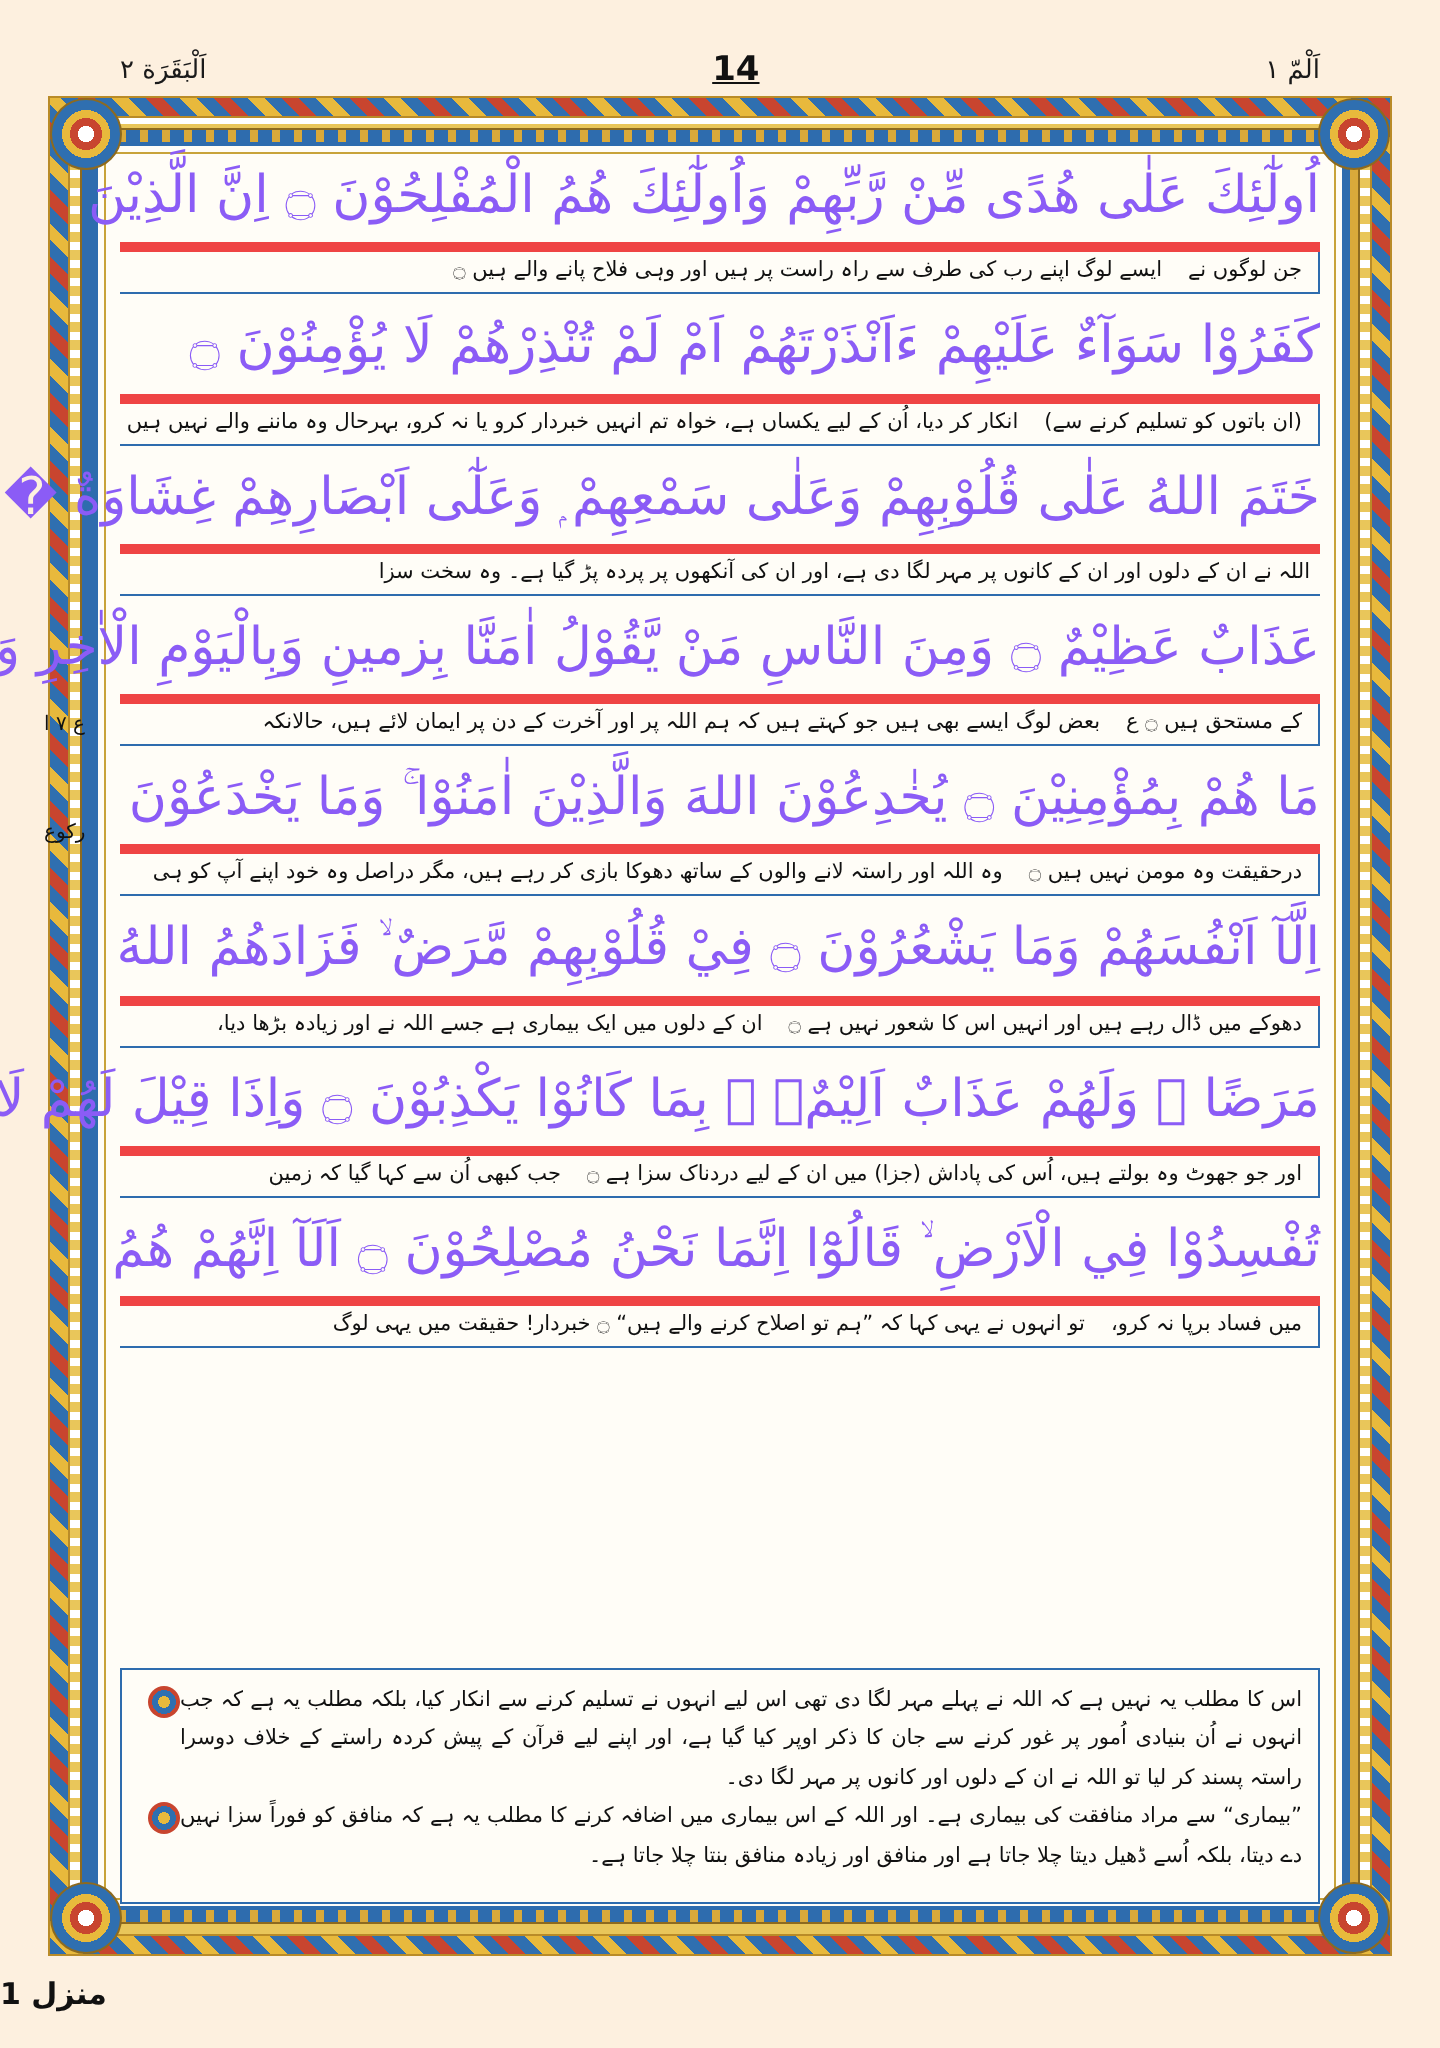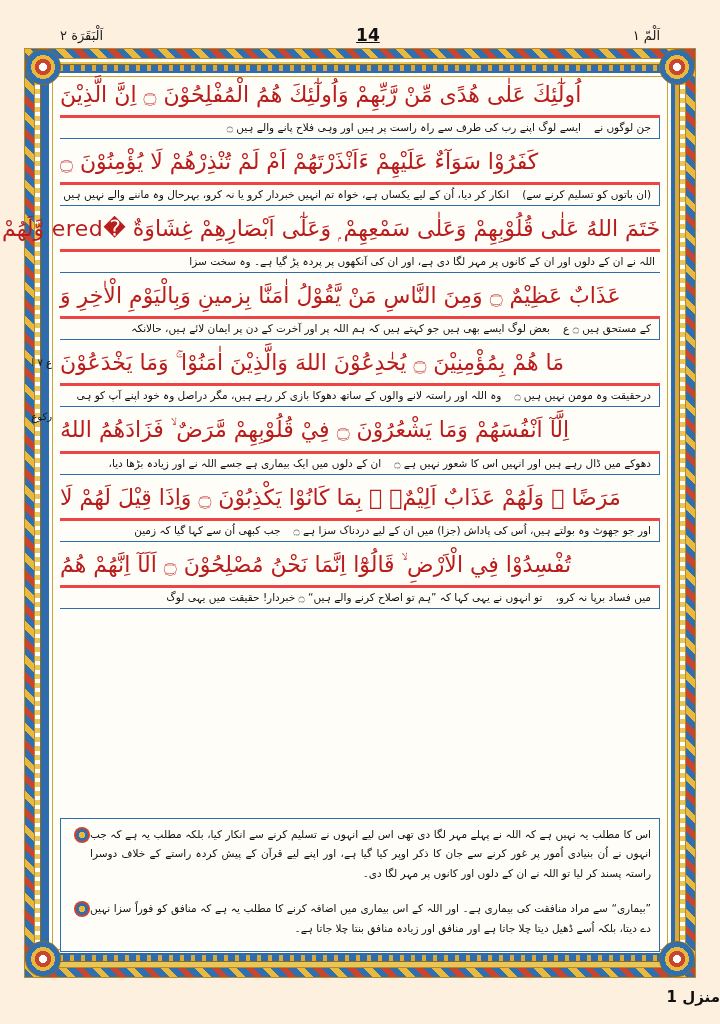--- a/index.html
+++ b/index.html
@@ -109,34 +109,34 @@
     box-sizing: border-box;
     direction: rtl;
   }
 
   
   .ayah-block {
     margin-bottom: 4px;
   }
   .arabic-line {
     font-family: "DejaVu Sans", sans-serif;
-    font-size: 22px;
+    font-size: 26px;
     line-height: 1.55;
-    color: #b91c1c;
-    text-align: left;
+    color: #8b5cf6;
+    text-align: right;
     direction: rtl;
     white-space: nowrap;
     padding: 2px 0 3px 0;
     letter-spacing: 0.5px;
   }
   .urdu-row {
     display: flex;
     flex-direction: row-reverse;
     align-items: stretch;
-    border-top: 3px solid #ef4444;
+    border-top: 5px solid #ef4444;
     border-bottom: 1px solid #2e6cae;
     min-height: 20px;
   }
   .urdu-cell {
     flex: 1 1 auto;
     font-size: 10.5px;
     line-height: 1.5;
     color: #111;
     padding: 2px 5px;
     direction: rtl;
@@ -150,21 +150,21 @@
     text-align: center;
     padding: 2px 8px;
   }
 
   
   .margin-marks {
     position: absolute;
     top: 280px;
     left: -38px;
     width: 30px;
-    text-align: right;
+    text-align: left;
     font-size: 10px;
     line-height: 1.35;
     color: #111;
     direction: rtl;
   }
   .margin-marks .mk { margin-bottom: 40px; }
 
   
   .footnotes {
     position: absolute;
@@ -173,21 +173,21 @@
     left: 0;
     border: 1px solid #2e6cae;
     padding: 6px 8px 6px 8px;
     box-sizing: border-box;
     background: #fffdf7;
   }
   .fn-item {
     display: flex;
     flex-direction: row-reverse;
     align-items: flex-start;
-    margin-bottom: 16px;
+    margin-bottom: 0;
   }
   .fn-item:last-child { margin-bottom: 7px; }
   .fn-bullet {
     flex: 0 0 auto;
     width: 16px;
     height: 16px;
     margin-left: 5px;
     margin-top: 2px;
     border-radius: 50%;
     background: radial-gradient(circle at 50% 50%, #e8b93c 0 3px, #2f6fb0 3px 6px, #c8452f 6px 8px);
@@ -200,21 +200,21 @@
     text-align: justify;
     direction: rtl;
   }
 
   
   .page-footer {
     position: absolute;
     bottom: 18px;
     left: 0;
     width: 100%;
-    text-align: right;
+    text-align: left;
     font-size: 15px;
     font-weight: bold;
     color: #111;
   }
 </style>
 </head>
 <body>
 
 <div class="page-header">
   <div class="hdr-side">اَلْمّ ١</div>

